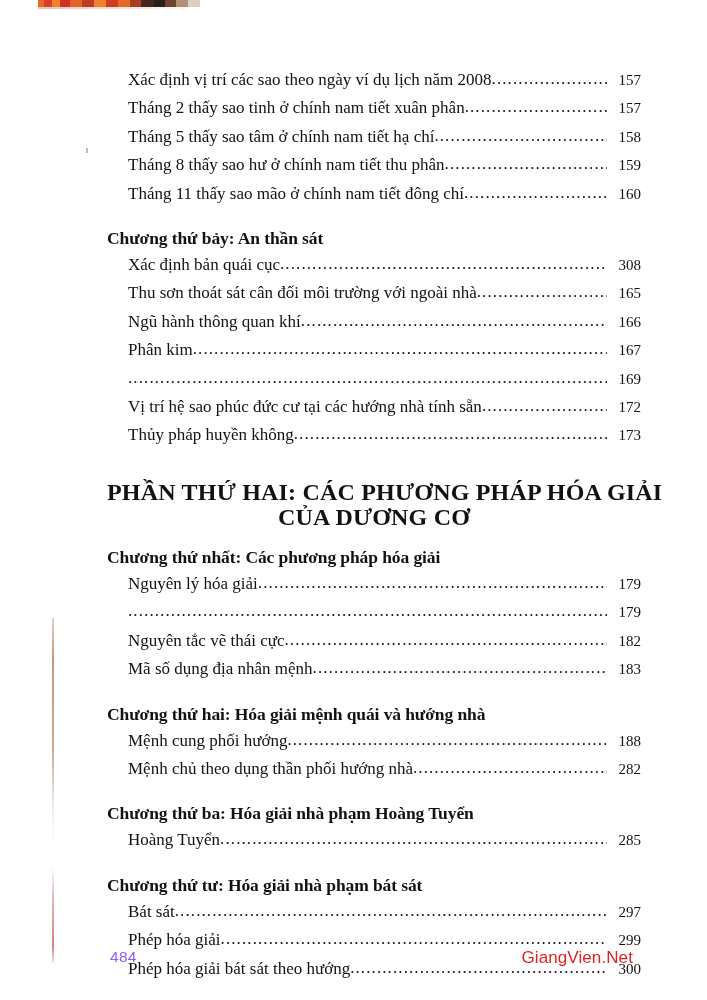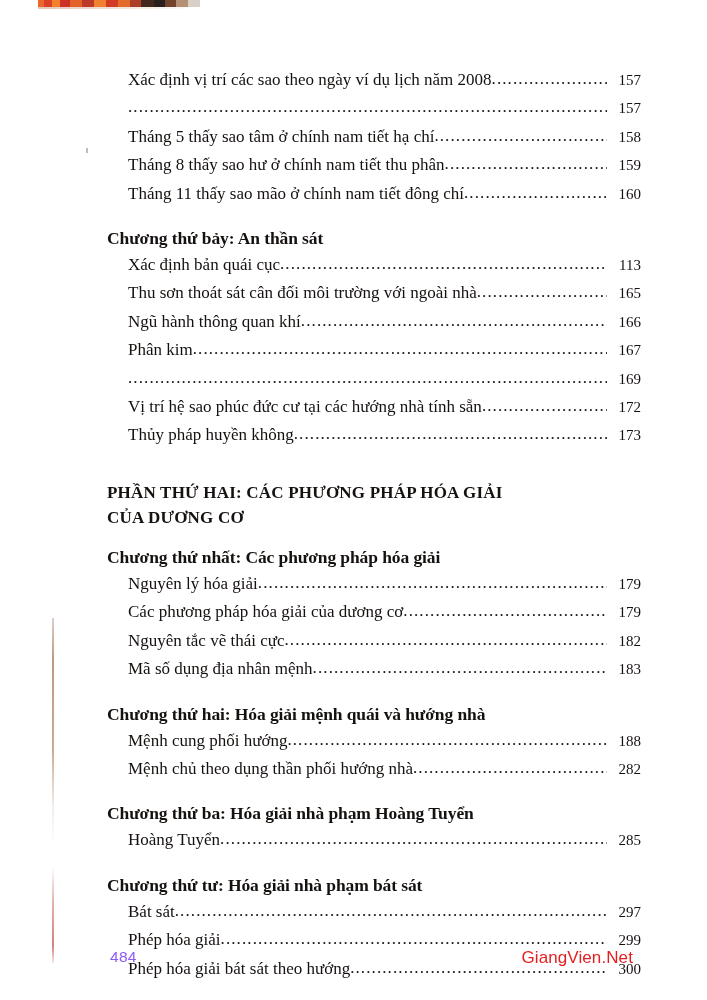--- a/index.html
+++ b/index.html
@@ -89,22 +89,23 @@
     line-height: 26px;
     letter-spacing: -0.1px;
     margin: 0;
     padding: 0;
     white-space: nowrap;
   }
   .gap-before { margin-top: 14px; }
   .gap-before-lg { margin-top: 17px; }
 
   .part-heading {
+    text-align: center;
     font-weight: bold;
-    font-size: 17px;
+    font-size: 24px;
     line-height: 25px;
     letter-spacing: 0.2px;
     margin: 30px 0 0 0;
     padding: 0 0 0 0;
     width: 100%;
   }
   .part-heading .ph-line { display: block; white-space: nowrap; }
 
   .entry {
     display: flex;
@@ -163,20 +164,21 @@
 <div id="scan-line-left"></div>
 <div id="scan-speck-left"></div>
 
 <div id="toc">
     <div class="entry">
       <span class="e-title">Xác định vị trí các sao theo ngày ví dụ lịch năm 2008</span>
       <span class="e-dots">..........................................................................................................</span>
       <span class="e-page">157</span>
     </div>
     <div class="entry">
+      <span class="e-title">Tháng 2 thấy sao tinh ở chính nam tiết xuân phân</span>
       <span class="e-dots">..........................................................................................................</span>
       <span class="e-page">157</span>
     </div>
     <div class="entry">
       <span class="e-title">Tháng 5 thấy sao tâm ở chính nam tiết hạ chí</span>
       <span class="e-dots">..........................................................................................................</span>
       <span class="e-page">158</span>
     </div>
     <div class="entry">
       <span class="e-title">Tháng 8 thấy sao hư ở chính nam tiết thu phân</span>
@@ -185,21 +187,21 @@
     </div>
     <div class="entry">
       <span class="e-title">Tháng 11 thấy sao mão ở chính nam tiết đông chí</span>
       <span class="e-dots">..........................................................................................................</span>
       <span class="e-page">160</span>
     </div>
     <div class="chapter-heading gap-before-lg">Chương thứ bảy: An thần sát</div>
     <div class="entry">
       <span class="e-title">Xác định bản quái cục</span>
       <span class="e-dots">..........................................................................................................</span>
-      <span class="e-page">113</span>
+      <span class="e-page">308</span>
     </div>
     <div class="entry">
       <span class="e-title">Thu sơn thoát sát cân đối môi trường với ngoài nhà</span>
       <span class="e-dots">..........................................................................................................</span>
       <span class="e-page">165</span>
     </div>
     <div class="entry">
       <span class="e-title">Ngũ hành thông quan khí</span>
       <span class="e-dots">..........................................................................................................</span>
       <span class="e-page">166</span>
@@ -227,21 +229,20 @@
       <span class="ph-line">PHẦN THỨ HAI: CÁC PHƯƠNG PHÁP HÓA GIẢI</span>
       <span class="ph-line">CỦA DƯƠNG CƠ</span>
     </div>
     <div class="chapter-heading gap-before">Chương thứ nhất: Các phương pháp hóa giải</div>
     <div class="entry">
       <span class="e-title">Nguyên lý hóa giải</span>
       <span class="e-dots">..........................................................................................................</span>
       <span class="e-page">179</span>
     </div>
     <div class="entry">
-      <span class="e-title">Các phương pháp hóa giải của dương cơ</span>
       <span class="e-dots">..........................................................................................................</span>
       <span class="e-page">179</span>
     </div>
     <div class="entry">
       <span class="e-title">Nguyên tắc vẽ thái cực</span>
       <span class="e-dots">..........................................................................................................</span>
       <span class="e-page">182</span>
     </div>
     <div class="entry">
       <span class="e-title">Mã số dụng địa nhân mệnh</span>

